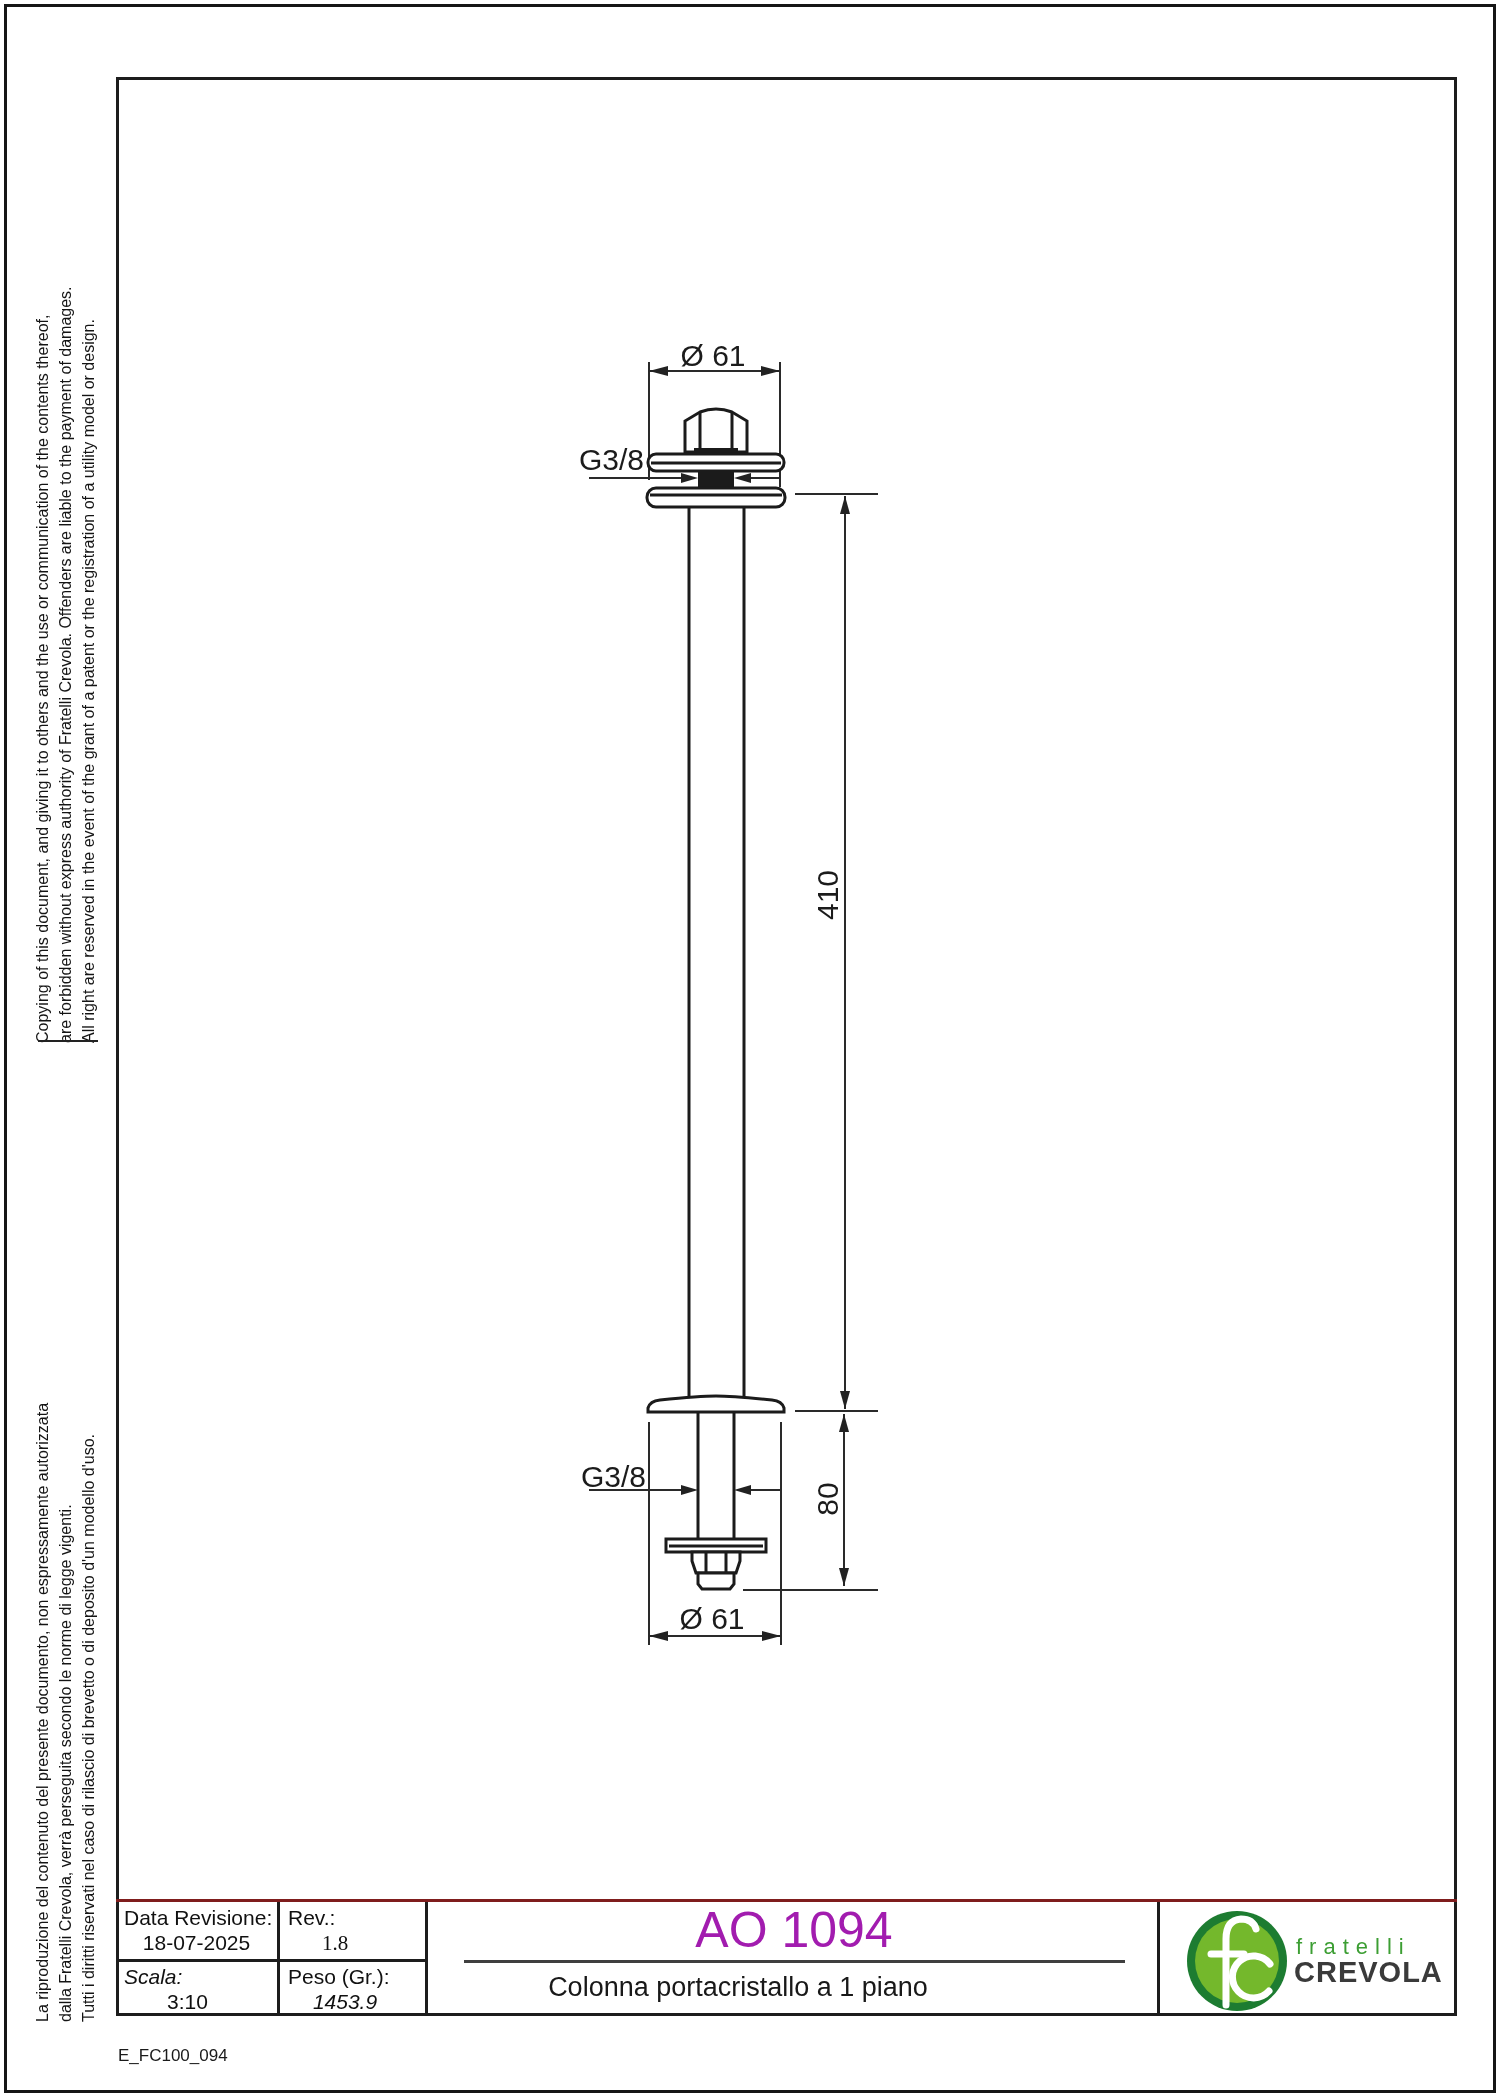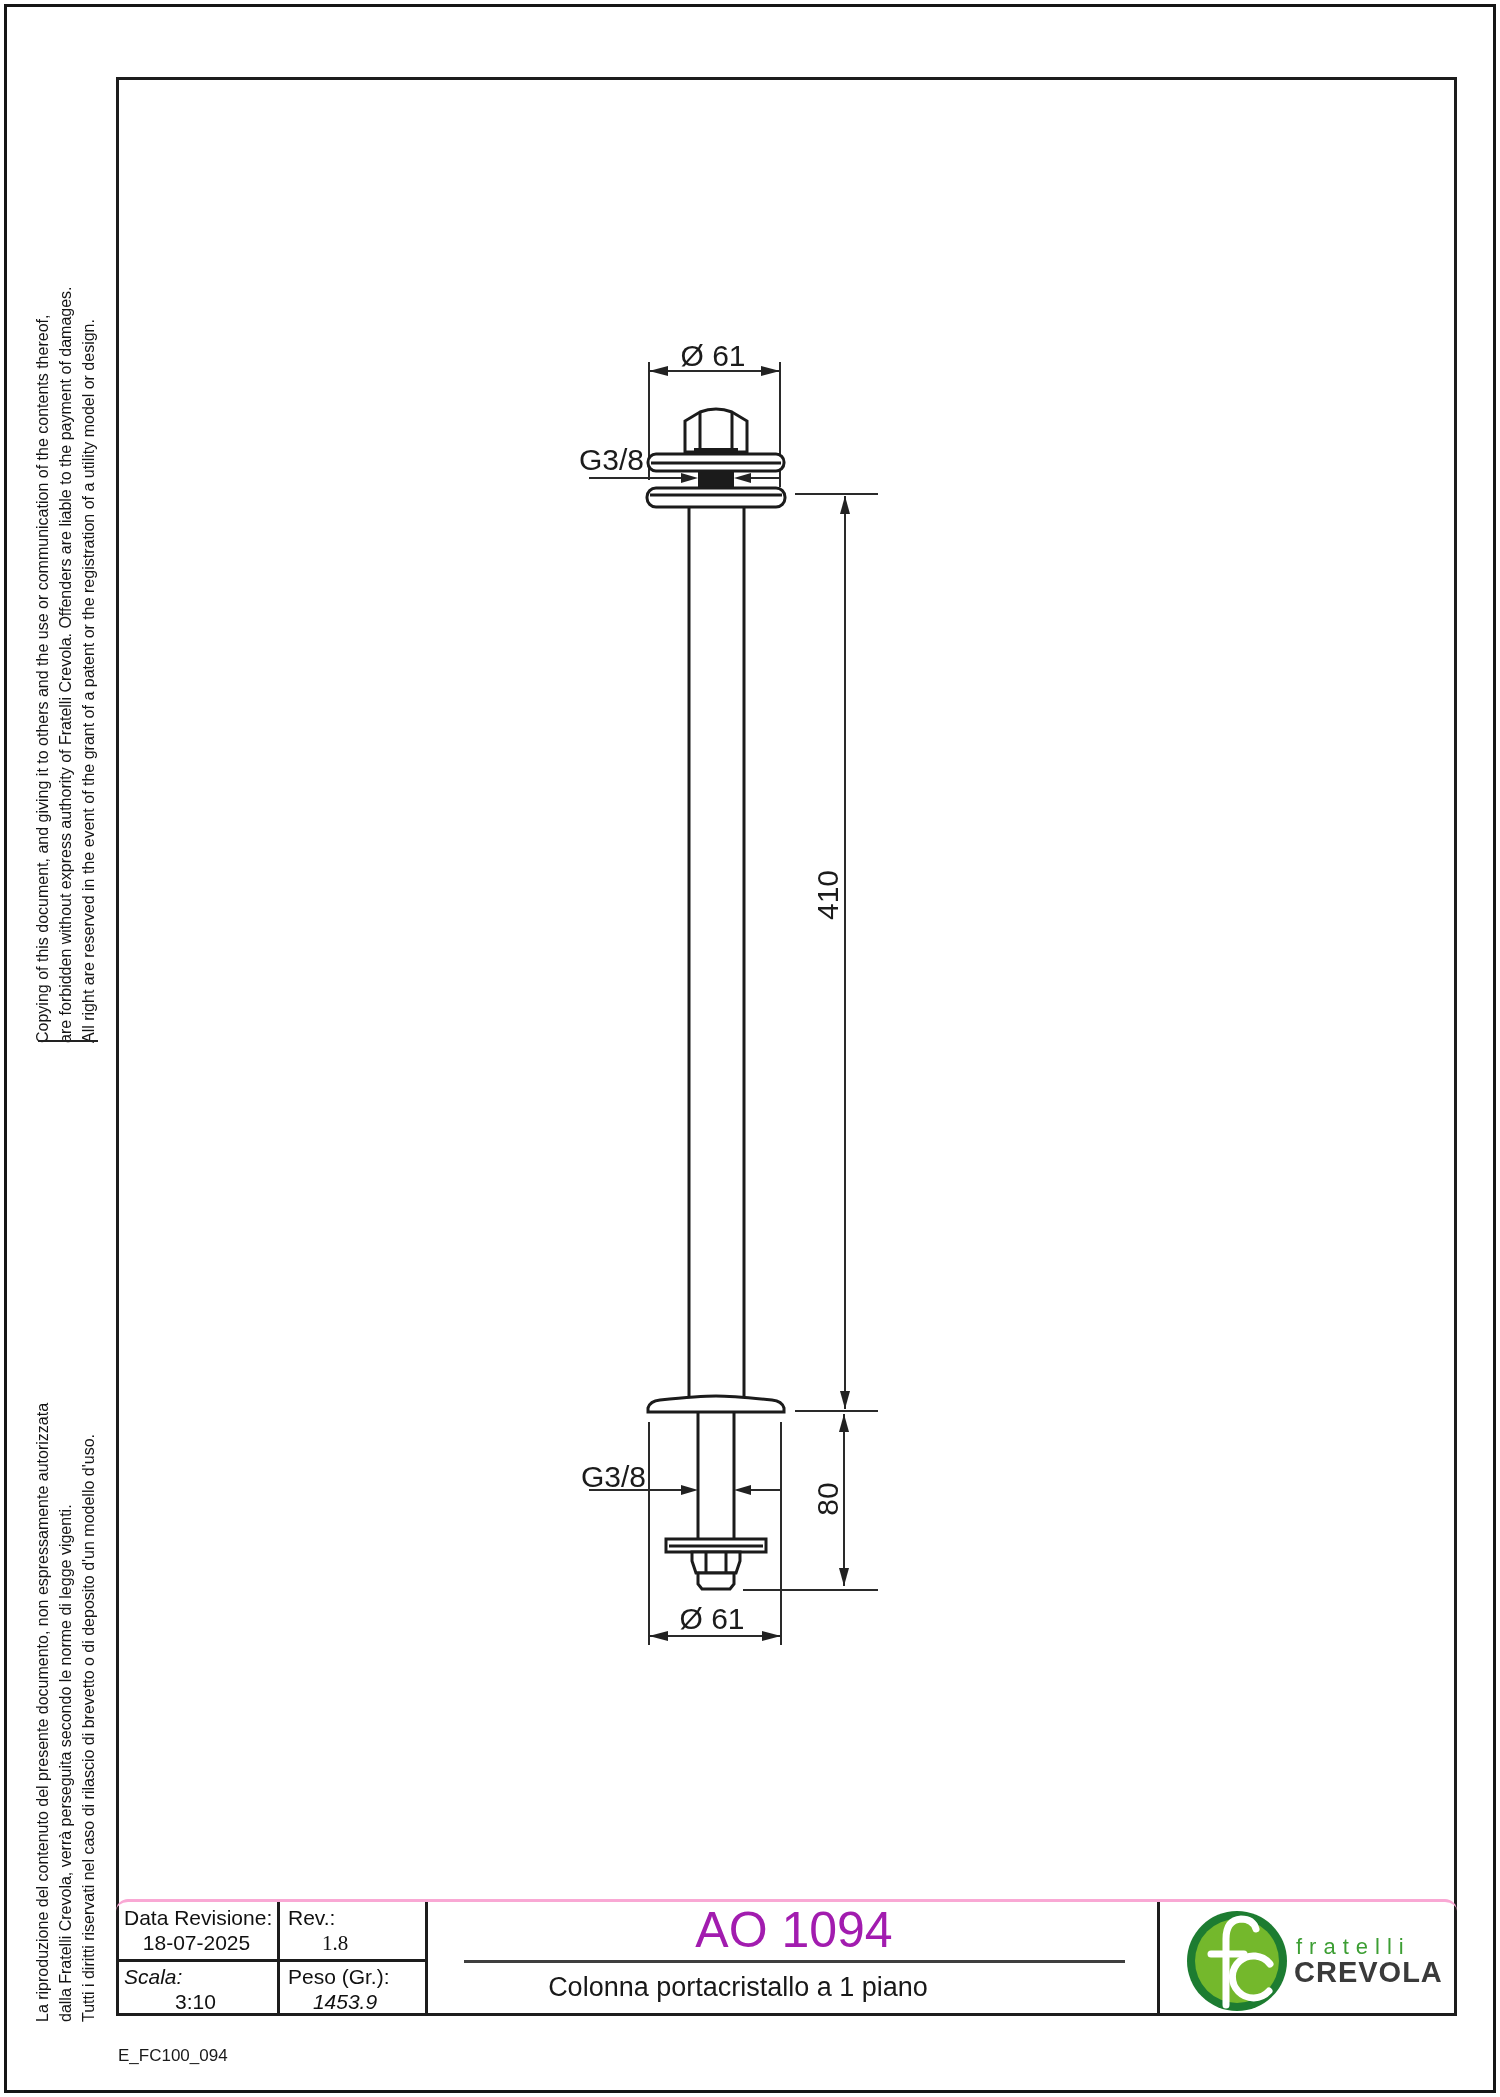--- a/index.html
+++ b/index.html
@@ -13,21 +13,21 @@
   .side-note{
     position:absolute;transform-origin:0 0;transform:rotate(-90deg);
     font-size:16px;line-height:23px;color:#141414;white-space:nowrap;
   }
   .side-note .ln{white-space:nowrap;}
   .side-sep{position:absolute;left:38px;top:1040px;width:60px;height:2px;background:#222;}
   .drawing-svg{position:absolute;left:0;top:0;width:1500px;height:2097px;}
   .dimtext{font-family:"Liberation Sans", sans-serif;font-size:30px;fill:#1b1b1b;}
   
   .tb{position:absolute;left:116px;top:1899px;width:1341px;height:117px;
-      border-top:3px solid #f9a8d4;box-sizing:border-box;font-size:20px;border-radius:12px;}
+      border-top:3px solid #7f1d1d;box-sizing:border-box;font-size:20px;}
   .tb .vline{position:absolute;top:0;bottom:0;width:3px;background:#1d1d1d;}
   .tb .hline{position:absolute;left:0;width:312px;height:3px;background:#1d1d1d;top:57px;}
   .tb .lbl{position:absolute;font-size:21px;color:#111;}
   .tb .val{position:absolute;font-size:21px;color:#111;text-align:center;}
   .pn{position:absolute;left:312px;width:732px;top:2px;text-align:center;
       font-size:50px;line-height:52px;color:#a21caf;}
   .pn-sep{position:absolute;left:348px;width:661px;height:3px;top:58px;background:#3f3f3f;}
   .pt{position:absolute;left:312px;width:620px;top:70px;text-align:center;
       font-size:27px;line-height:30px;color:#181818;}
   
@@ -139,21 +139,21 @@
     <div class="vline" style="left:1041px;"></div>
     <div class="hline"></div>
 
     <div class="lbl" style="left:8px;top:4px;">Data Revisione:</div>
     <div class="val" style="left:0;width:161px;top:29px;">18-07-2025</div>
 
     <div class="lbl" style="left:172px;top:4px;">Rev.:</div>
     <div class="val" style="left:161px;width:116px;top:29px;font-family:Liberation Serif, serif;">1.8</div>
 
     <div class="lbl" style="left:8px;top:63px;font-style:italic;">Scala:</div>
-    <div class="val" style="left:0;width:143px;top:88px;padding-left:8px;">3:10</div>
+    <div class="val" style="left:0;width:143px;top:88px;">3:10</div>
 
     <div class="lbl" style="left:172px;top:63px;">Peso (Gr.):</div>
     <div class="val" style="left:161px;width:136px;top:88px;font-style:italic;">1453.9</div>
 
     <div class="pn">AO 1094</div>
     <div class="pn-sep"></div>
     <div class="pt">Colonna portacristallo a 1 piano</div>
 
     <svg class="logo-svg" viewBox="-55 -55 110 110">
       <circle cx="0" cy="0" r="50" stroke="none" fill="#1d7c31"></circle>

